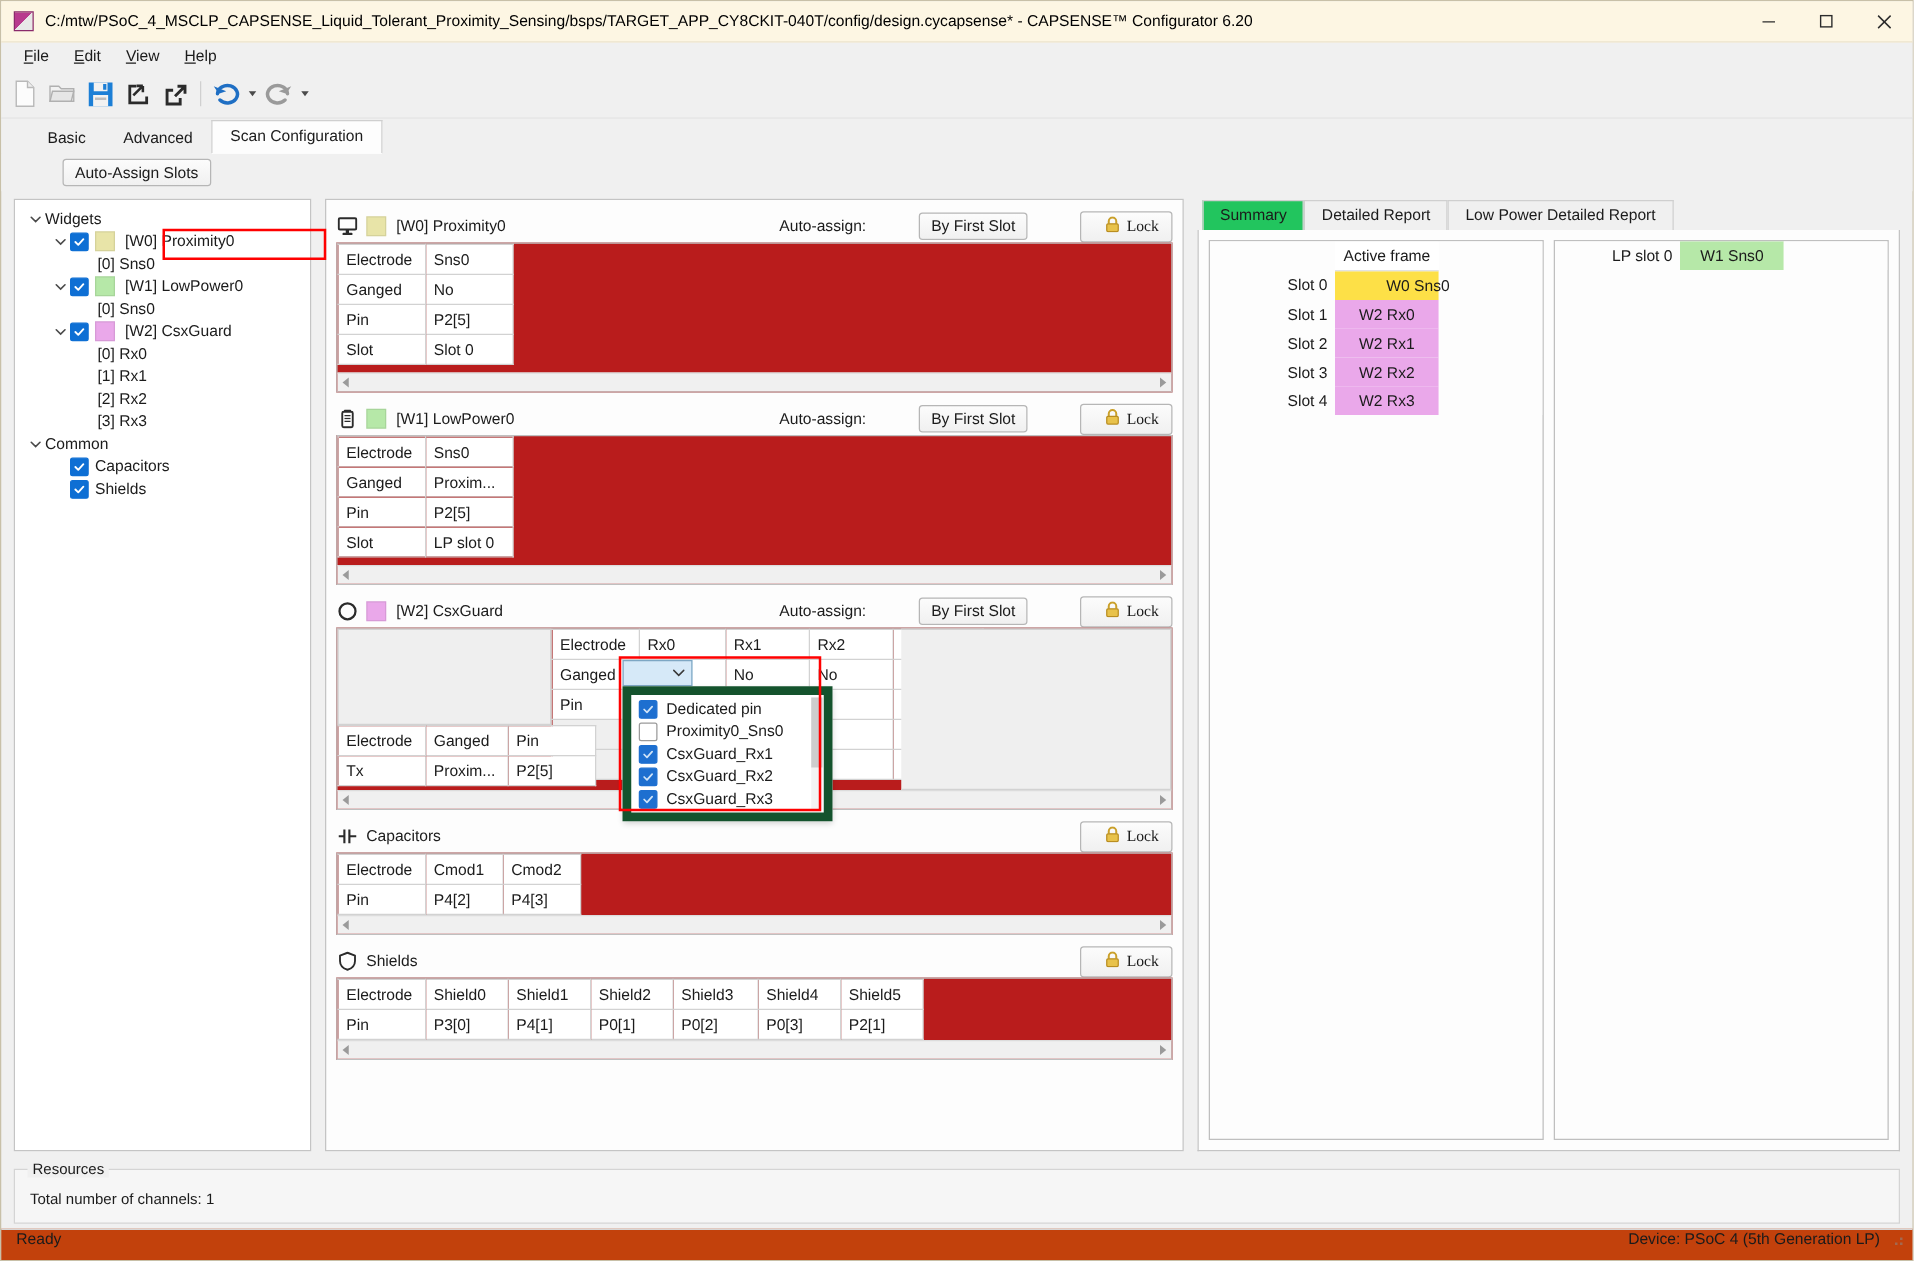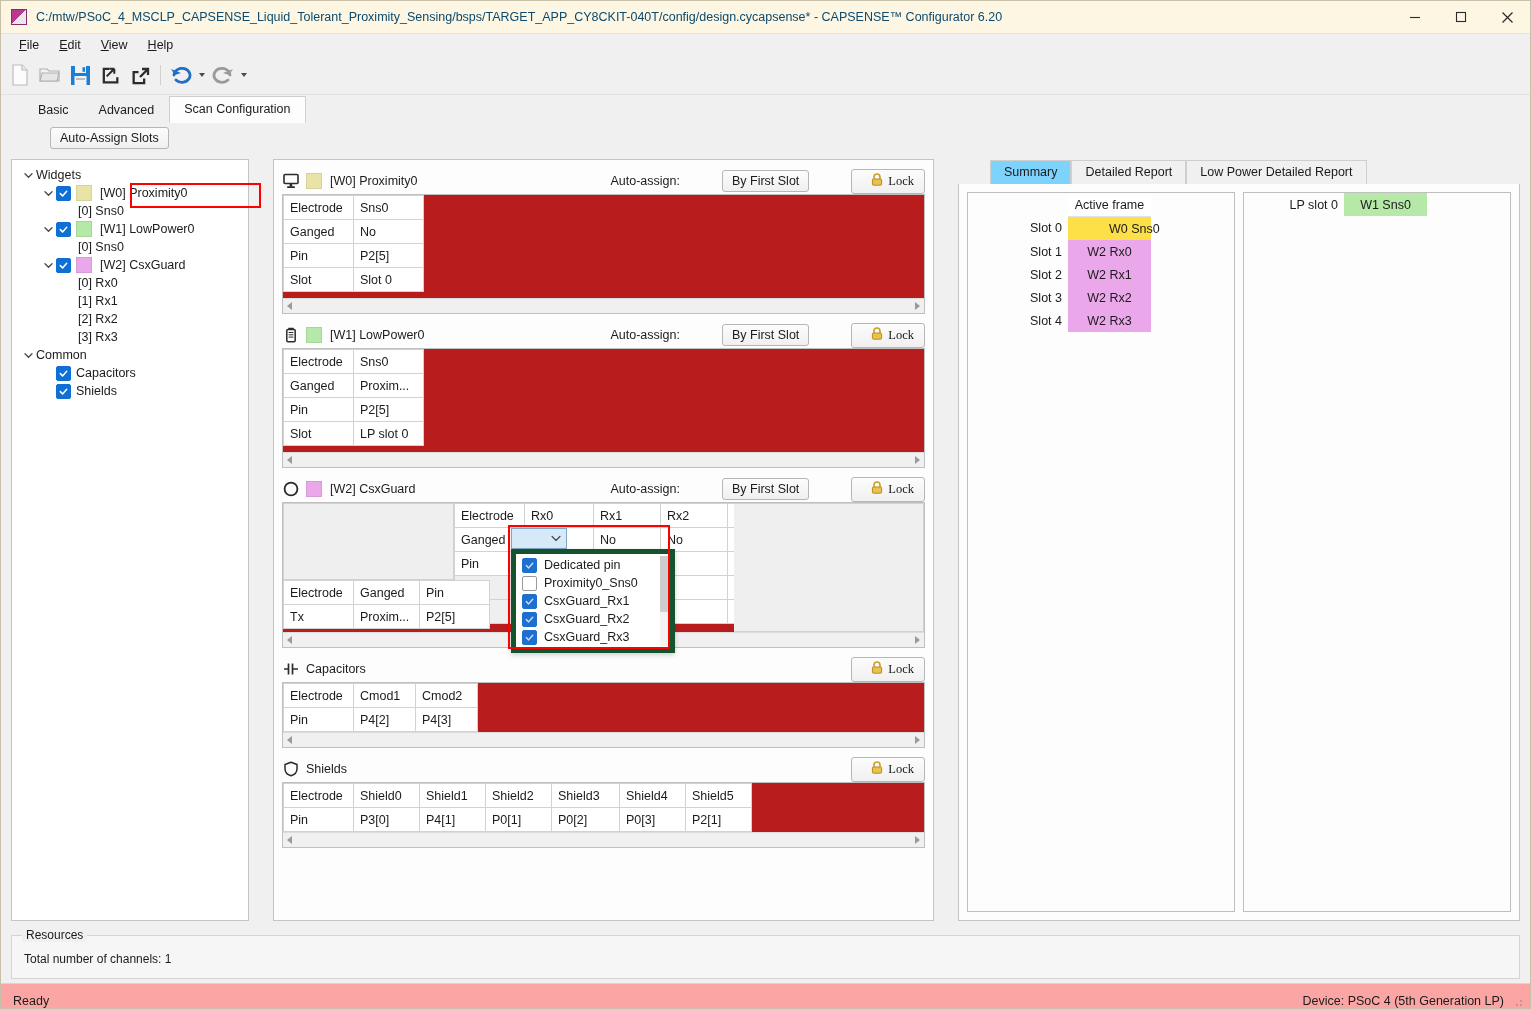--- a/index.html
+++ b/index.html
@@ -31,21 +31,21 @@
     position: relative;
   }
   .title-icon {
     width: 16px; height: 16px; margin-left: 10px; margin-right: 9px;
     background: linear-gradient(135deg,#b83a8e 0%, #b83a8e 48%, #e8e8e8 48%, #e8e8e8 100%);
     border: 1px solid #8a2a6b;
     box-sizing: border-box;
     flex: 0 0 16px;
   }
   .title-text {
-    font-size: 12.5px; color: #0c4a6e;
+    font-size: 12.5px; color: #000000;
     white-space: nowrap; overflow: hidden;
   }
   .win-btns { margin-left: auto; display: flex; height: 32px; }
   .win-btn {
     width: 46px; height: 32px;
     display: flex; align-items: center; justify-content: center;
     color: #2b2b2b; font-size: 13px;
   }
   .win-btn svg { display: block; }
 
@@ -124,21 +124,21 @@
     font-size: 12.5px;
     color: #1b1b1b;
     margin-left: 35px;
   }
 
   
   .body {
     flex: 1 1 auto;
     display: flex;
     padding: 6px 10px 0 10px;
-    gap: 24px;
+    gap: 11px;
     min-height: 0;
     justify-content: space-between;
   }
 
   
   .tree {
     width: 238px; flex: 0 0 238px;
     background: #ffffff;
     border: 1px solid #c4c4c4;
     padding: 6px 4px 4px 6px;
@@ -221,21 +221,21 @@
     background: #d6e9f8;
     border: 1px solid #7ea7c4;
     height: 21px;
     display:flex; align-items:center; justify-content:flex-end;
     padding-right: 5px;
     box-sizing: border-box;
   }
   .dropdown {
     position: absolute;
     background: #ffffff;
-    border: 5px solid #14532d;
+    border: 7px solid #14532d;
     box-shadow: 0 2px 5px rgba(0,0,0,0.18);
     padding: 2px 0;
     z-index: 40;
   }
   .dd-item {
     display:flex; align-items:center;
     height: 18px;
     padding: 0 10px 0 6px;
     font-size: 12.5px;
     white-space: nowrap;
@@ -255,21 +255,21 @@
   .right {
     width: 562px; flex: 0 0 562px;
     display:flex; flex-direction:column;
     min-width:0;
   }
   .rtabs { display:flex; align-items:flex-end; height:25px; padding-left:4px; }
   .rtab {
     padding: 4px 13px 5px 13px; font-size: 12.5px;
     background:#f0f0f0; border:1px solid #cfcfcf; border-bottom:none;
   }
-  .rtab.active { background:#7dd3fc;margin-left:28px; }
+  .rtab.active { background:#22c55e; }
   .rpanes { flex:1 1 auto; display:flex; gap:8px; border:1px solid #c4c4c4; border-top:none;
             background:#fdfdfd; padding: 8px; box-sizing:border-box; min-height:0; }
   .pane { border:1px solid #bfbfbf; background:#fdfdfd; flex:1 1 0; min-width:0; overflow:hidden; }
   table.slots { border-collapse: collapse; table-layout: fixed; width:100%; }
   table.slots td { font-size:12.5px; padding:3px 6px; height:17px; white-space:nowrap; }
   td.slotname { text-align:right; color:#1b1b1b; background:#fdfdfd; width:88px; }
   td.framehdr { text-align:center; background:#ffffff; border-bottom:1px solid #e2e2e2; }
   td.slotval { text-align:center; }
   td.pad { background:#fdfdfd; }
 
@@ -285,22 +285,22 @@
   .resources .legend {
     position:absolute; top:-8px; left:10px; background:#f0f0f0; padding:0 4px; font-size:12px;
   }
   .resources .rtext { position:absolute; top:16px; left:12px; font-size:12px; }
 
   
   .statusbar {
     height: 24px; flex: 0 0 24px;
     margin-top: 4px;
     border-top: 1px solid #d6d6d6;
-    background: #fca5a5;
-    display:flex; align-items:flex-end;
+    background: #c2410c;
+    display:flex; align-items:flex-start;
     padding: 0 6px 0 12px;
     font-size: 12.5px;
   }
   .grip { width:14px;height:14px;margin-left:6px;opacity:.55; }
 </style>
 </head>
 <body>
 
 <div class="app">
 

